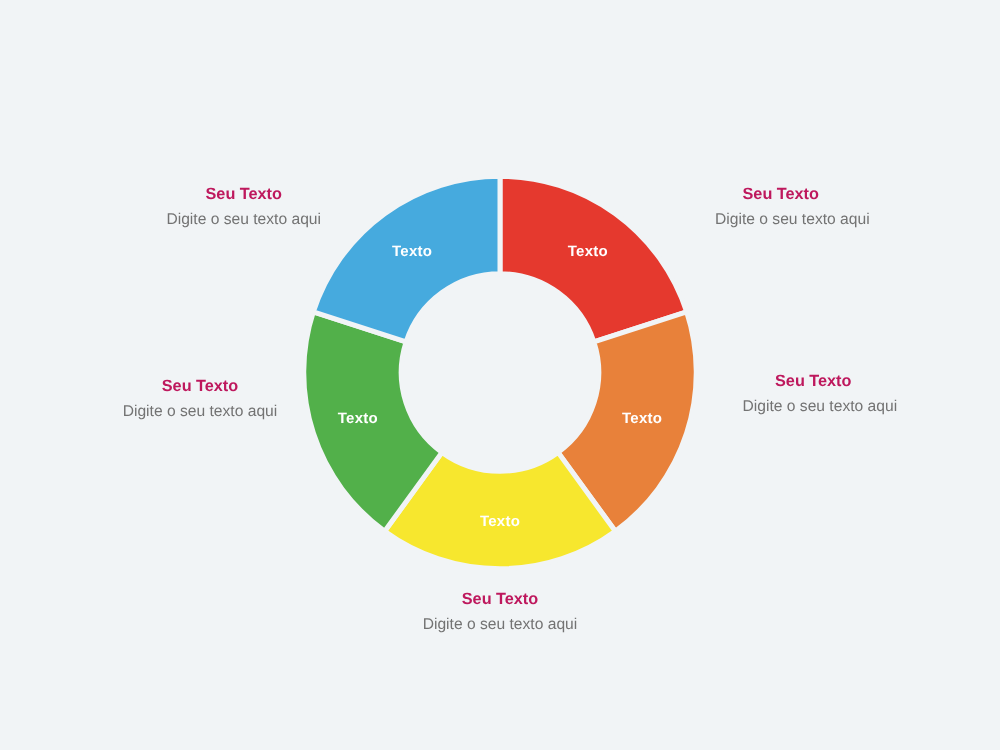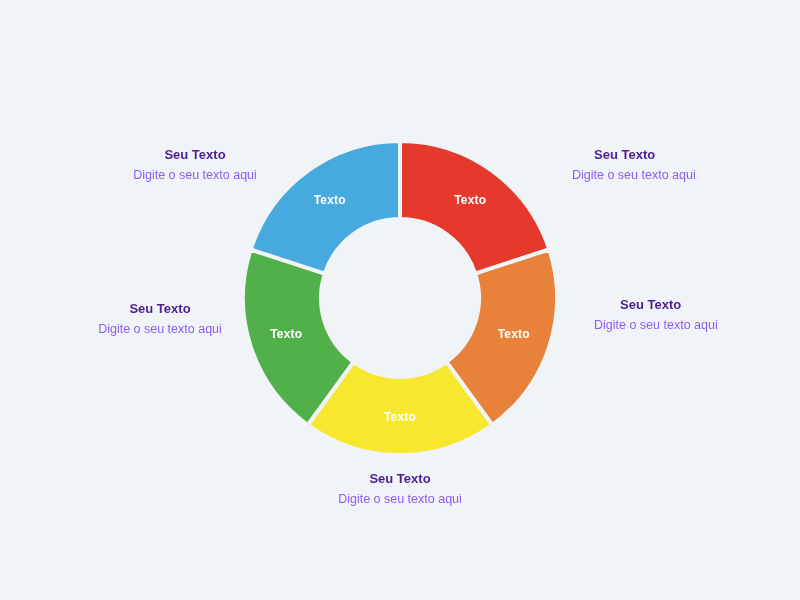--- a/index.html
+++ b/index.html
@@ -48,29 +48,29 @@
   }
 
   .callout {
     position: absolute;
     width: 230px;
   }
   .callout .callout-title {
     font-family: "Liberation Sans", sans-serif;
     font-size: 13px;
     font-weight: bold;
-    color: #4c1d95;
+    color: #be185d;
     line-height: 18px;
     margin: 0 0 3px 0;
   }
   .callout .callout-desc {
     font-family: "Liberation Sans", sans-serif;
     font-size: 12.5px;
     font-weight: normal;
-    color: #8b5cf6;
+    color: #737373;
     line-height: 17px;
     margin: 0;
   }
 
   
   .callout.c-top-right {
     left: 572px;
     top: 146px;
     text-align: left;
   }

